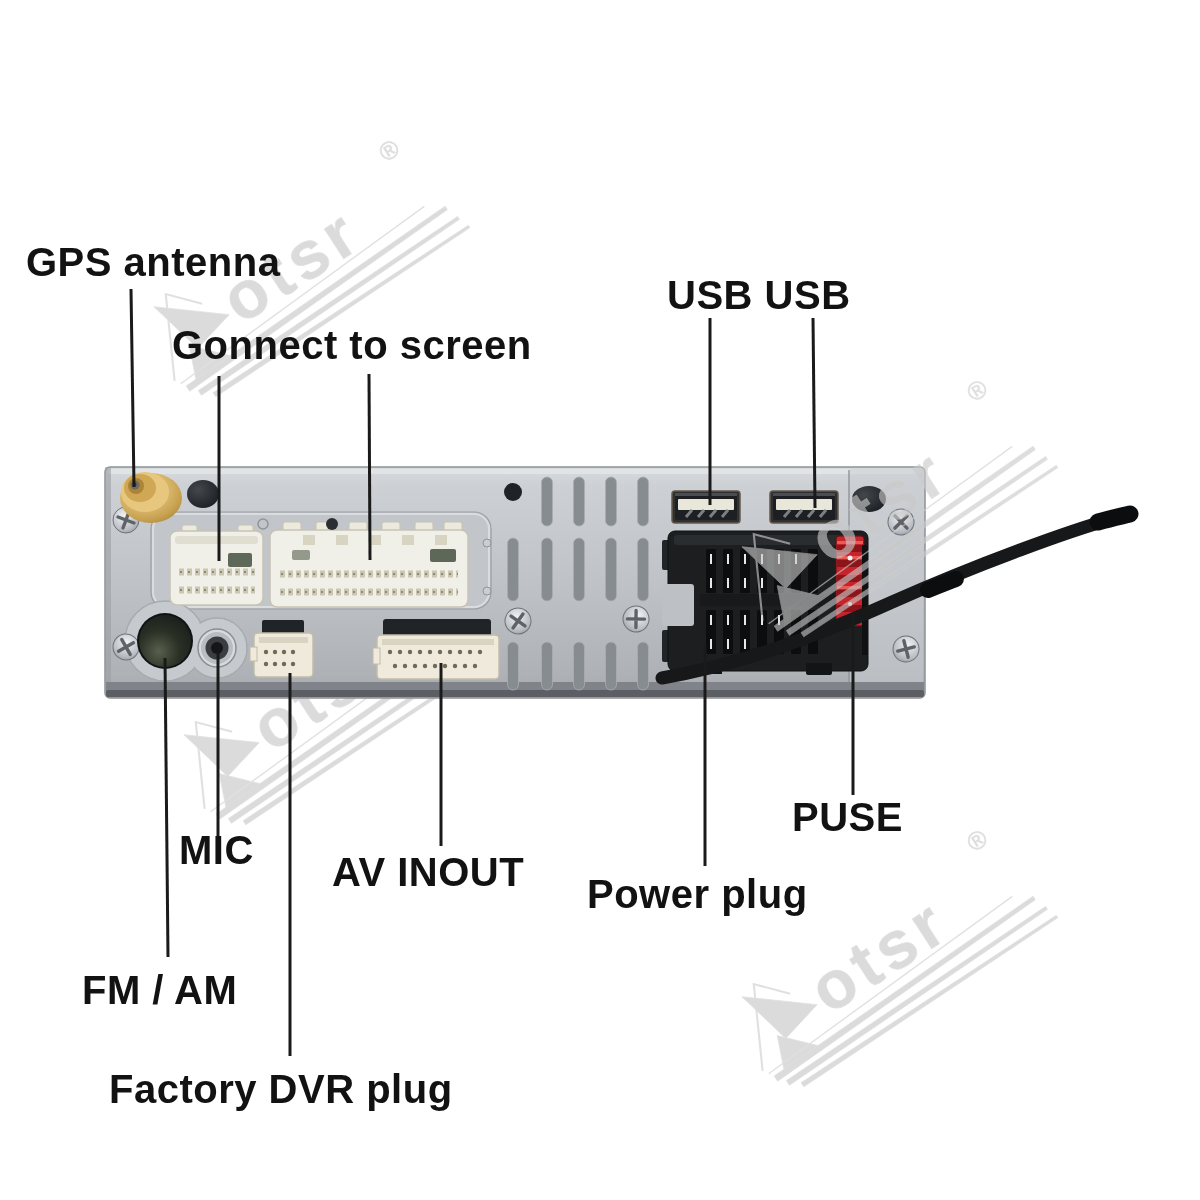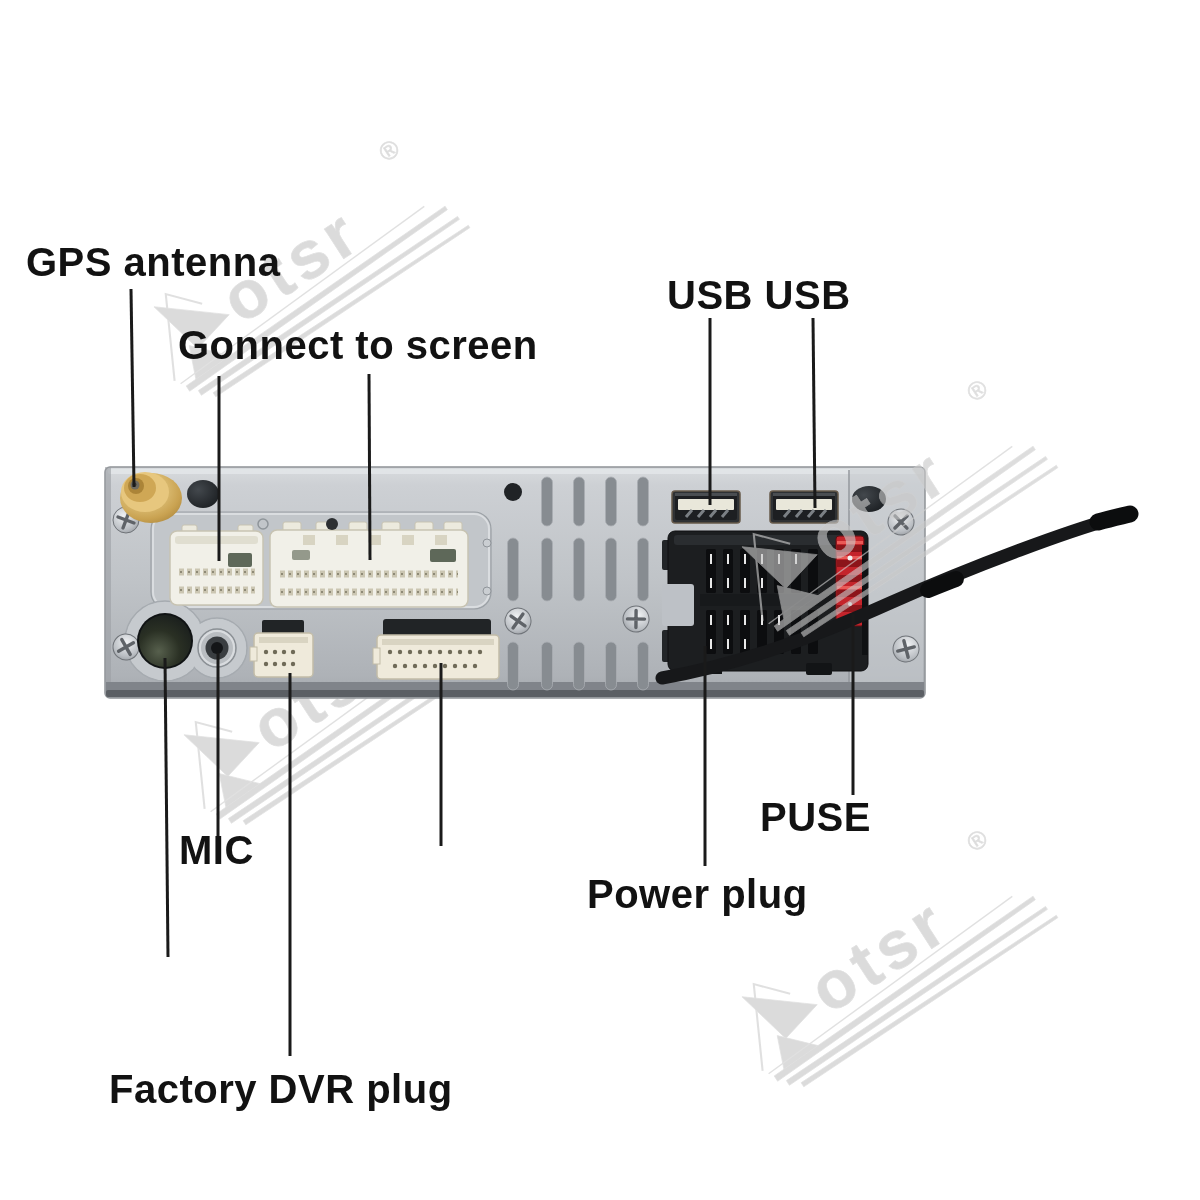--- a/index.html
+++ b/index.html
@@ -2,23 +2,23 @@
 <html><head>
 <meta charset="utf-8">
 <style>
   html,body{margin:0;padding:0;background:#fff;}
   .canvas{position:relative;width:1200px;height:1200px;background:#ffffff;overflow:hidden;
           font-family:"Liberation Sans",sans-serif;}
   .scene{position:absolute;left:0;top:0;}
   .label{position:absolute;font-weight:bold;font-size:40px;color:#121212;
          letter-spacing:.5px;white-space:nowrap;line-height:1;}
   .lbl-gps{left:26px;top:242px;}
-  .lbl-connect{left:178px;top:325px;text-align:center;}
+  .lbl-connect{left:172px;top:325px;text-align:center;}
   .lbl-usb{left:667px;top:275px;}
-  .lbl-puse{left:760px;top:797px;}
+  .lbl-puse{left:792px;top:797px;}
   .lbl-power{left:587px;top:874px;text-align:center;}
   .lbl-mic{left:179px;top:830px;}
   .lbl-av{left:332px;top:852px;}
   .lbl-fm{left:82px;top:970px;}
   .lbl-dvr{left:109px;top:1069px;}
 </style>
 </head>
 <body>
 
 <div class="canvas">
@@ -326,15 +326,17 @@
       <line x1="441" y1="663" x2="441" y2="846"></line>
     </g>
   </svg>
 
   <div class="label lbl-gps">GPS antenna</div>
   <div class="label lbl-connect">Gonnect to screen</div>
   <div class="label lbl-usb">USB USB</div>
   <div class="label lbl-puse">PUSE</div>
   <div class="label lbl-power">Power plug</div>
   <div class="label lbl-mic">MIC</div>
+  <div class="label lbl-av">AV INOUT</div>
+  <div class="label lbl-fm">FM / AM</div>
   <div class="label lbl-dvr">Factory DVR plug</div>
 
 </div>
 
 </body></html>

